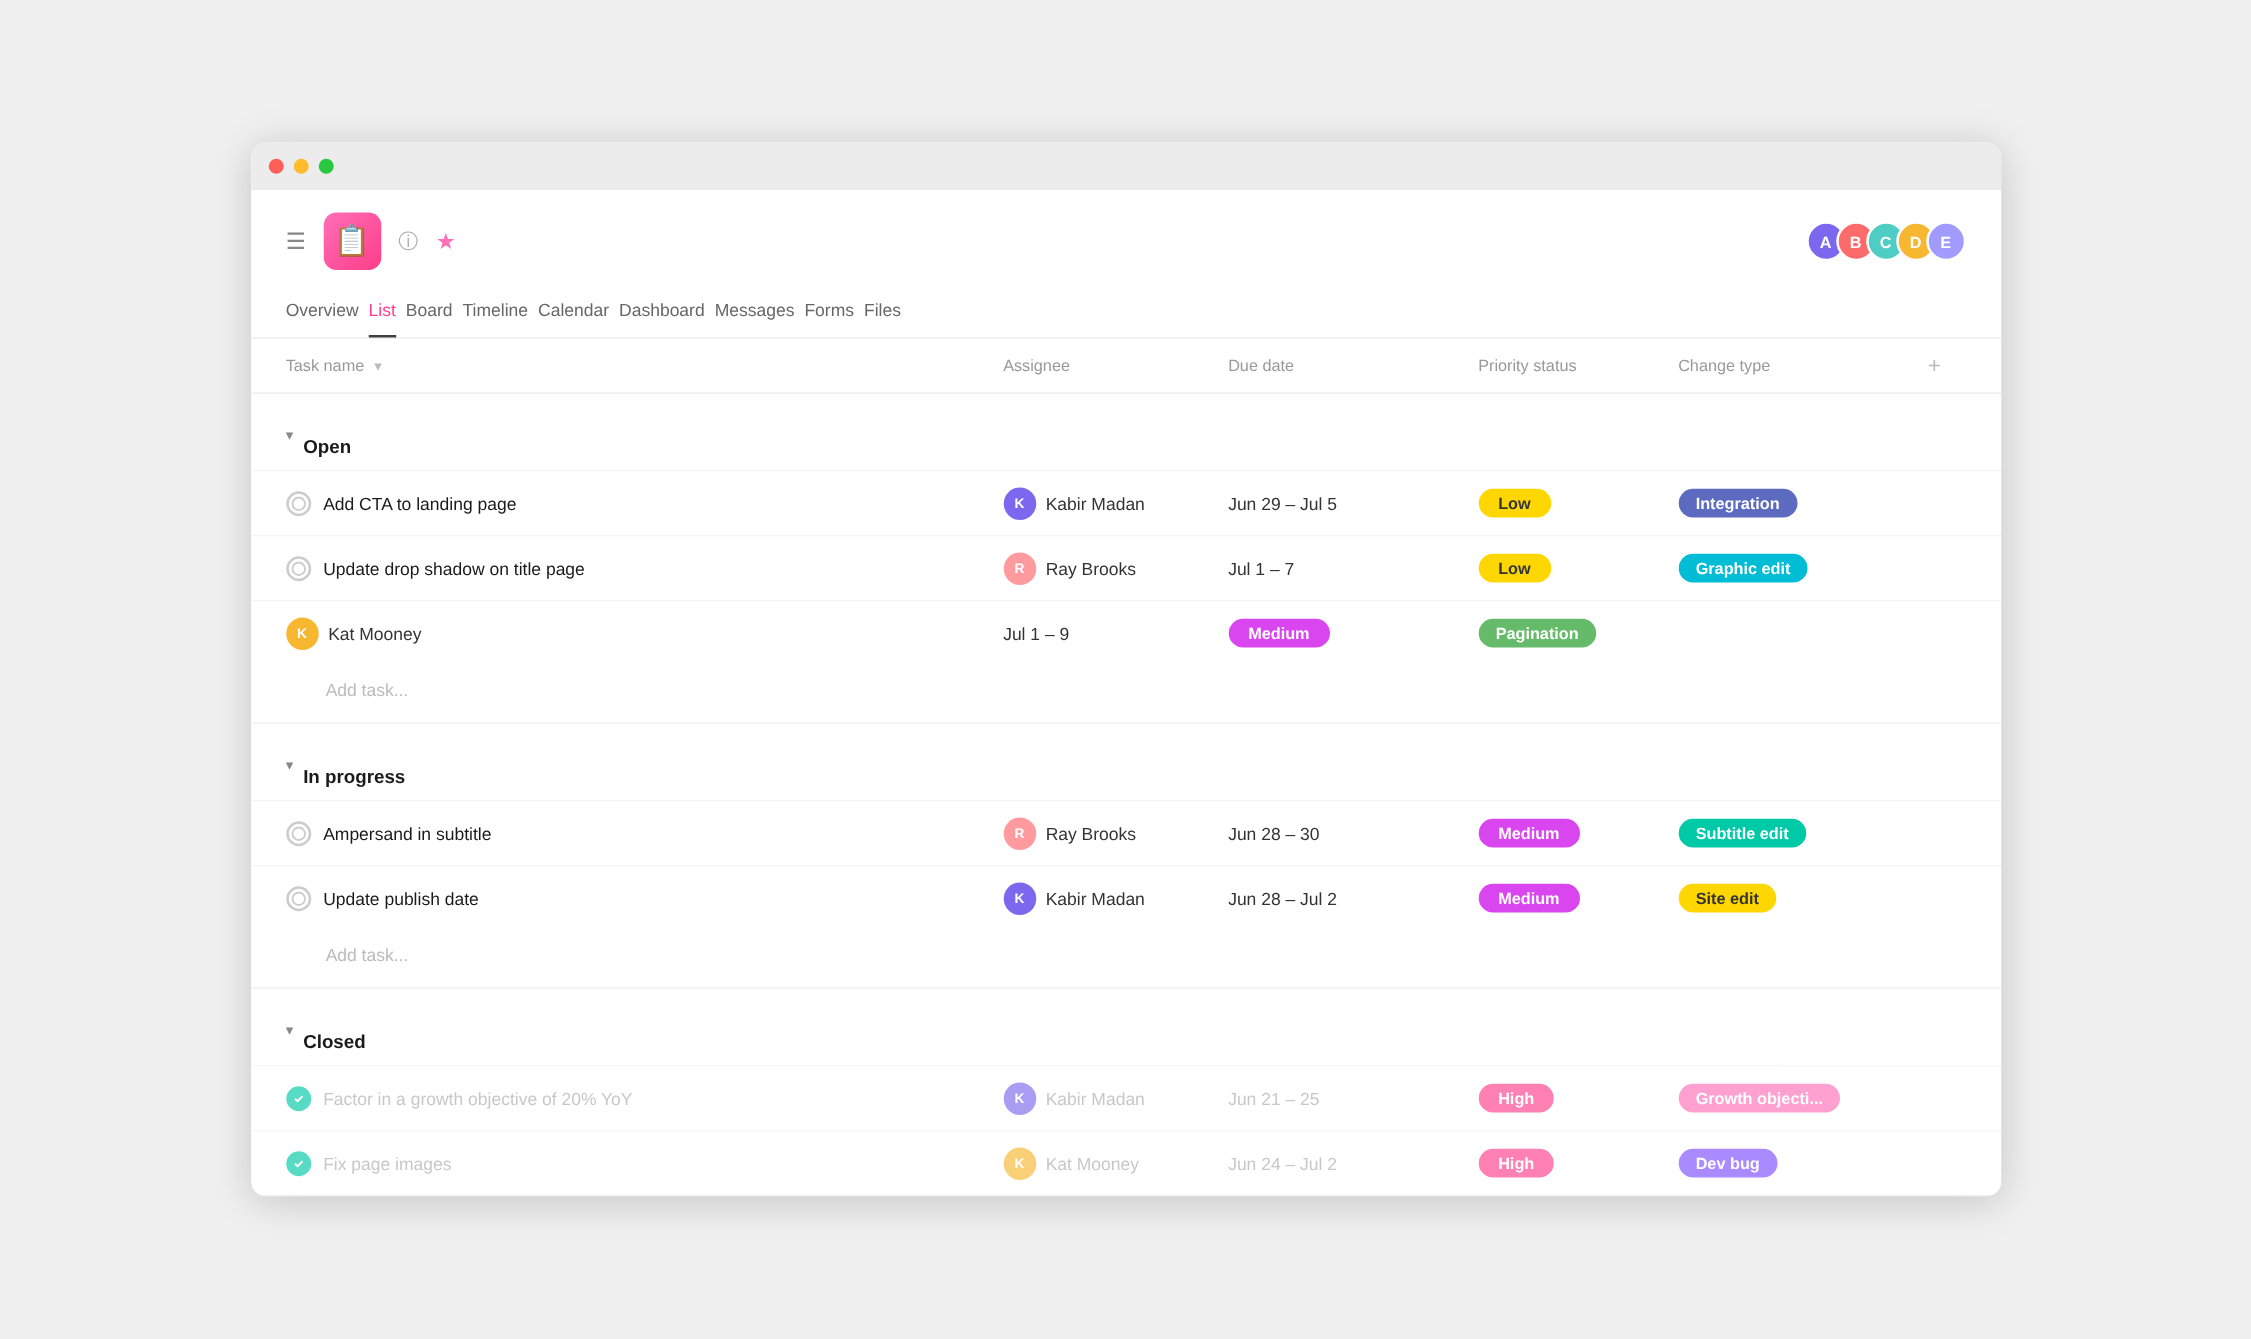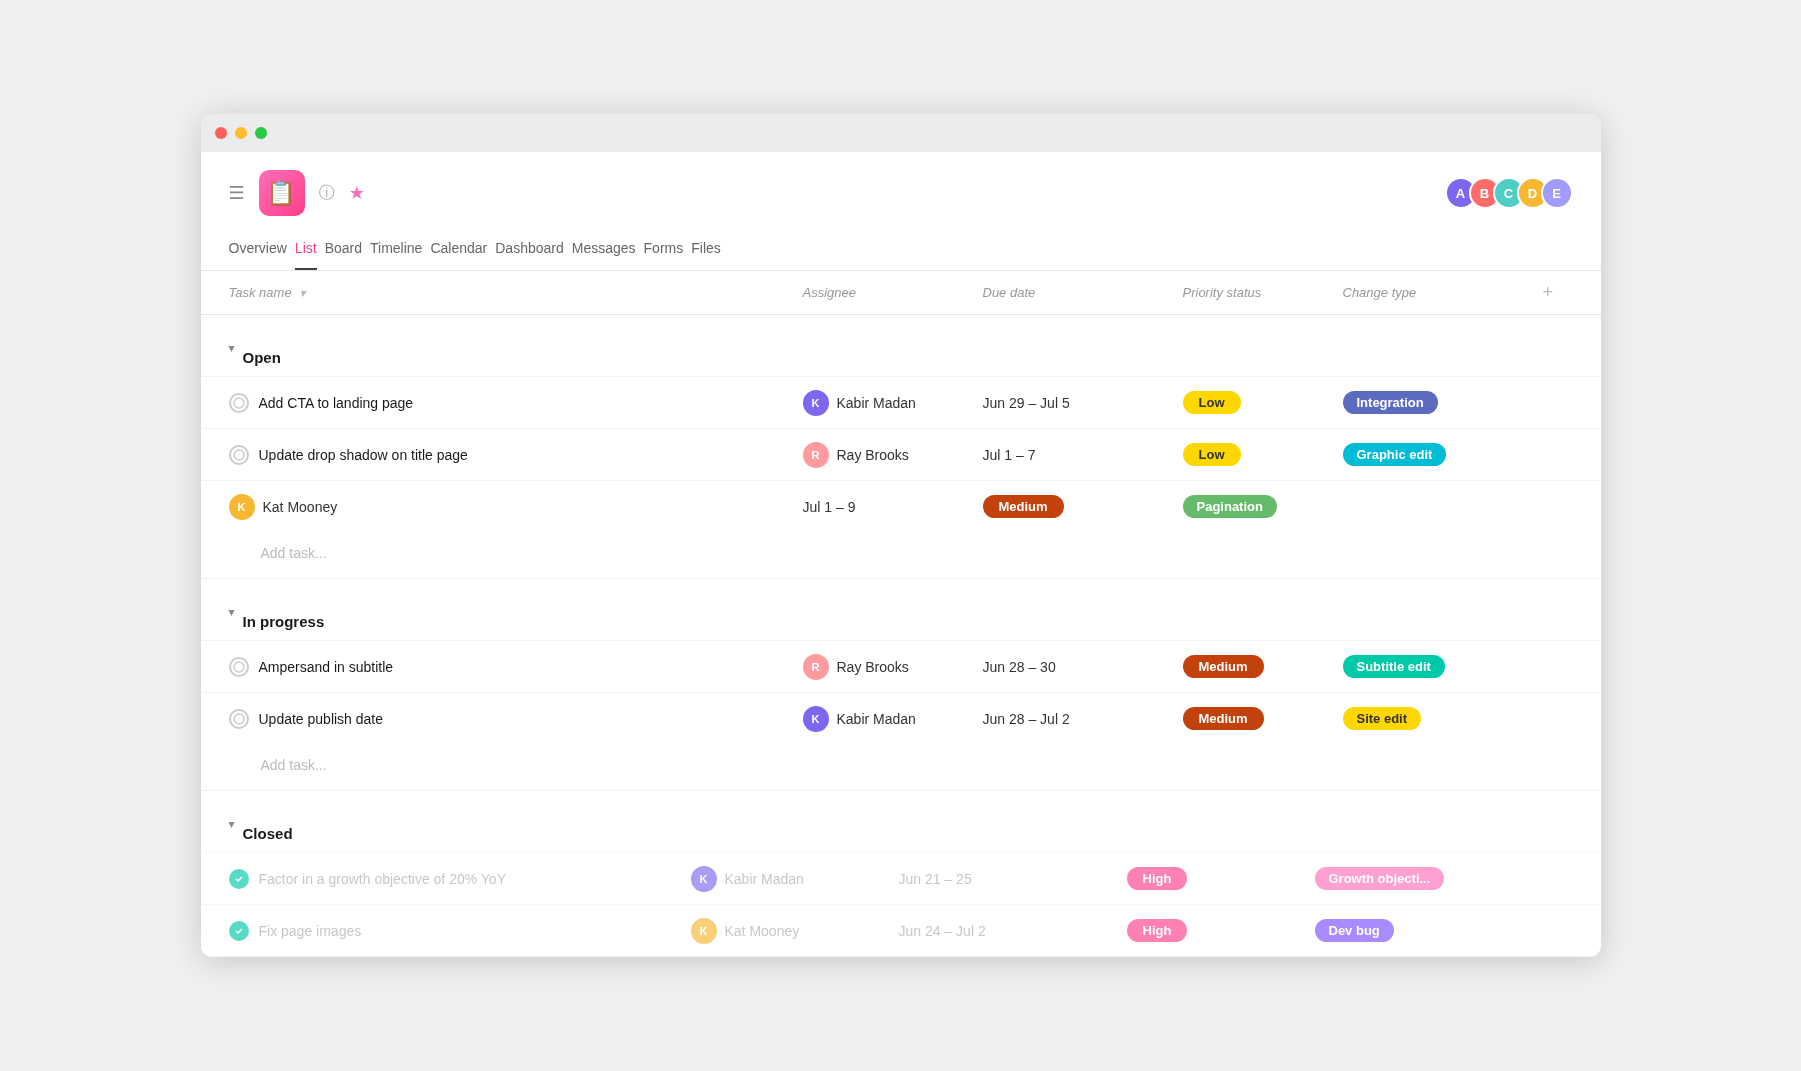--- a/index.html
+++ b/index.html
@@ -123,21 +123,20 @@
     .table-container {
       background: #fff;
     }
     .table-header {
       display: grid;
       grid-template-columns: 1fr 180px 200px 160px 180px 50px;
       padding: 0 28px;
       border-bottom: 1px solid #e8e8e8;
       height: 44px;
       align-items: center;
-      font-style: italic;
     }
     .table-header-cell {
       font-size: 13px;
       font-weight: 500;
       color: #999;
     }
     .th-task {
       display: flex;
       align-items: center;
       gap: 8px;
@@ -178,21 +177,21 @@
     
     .task-row {
       display: grid;
       grid-template-columns: 1fr 180px 200px 160px 180px 50px;
       padding: 0 28px;
       border-top: 1px solid #f4f4f4;
       height: 52px;
       align-items: center;
       transition: background 0.1s;
     }
-    .task-row.closed { opacity: 0.65; gap: 28px; }
+    .task-row.closed { opacity: 0.65; }
 
     .task-name-cell {
       display: flex;
       align-items: center;
       gap: 10px;
     }
     .task-check {
       width: 20px; height: 20px;
       border-radius: 50%;
       border: 2px solid #ccc;
@@ -244,21 +243,21 @@
     
     .badge {
       display: inline-block;
       padding: 4px 16px;
       border-radius: 20px;
       font-size: 13px;
       font-weight: 600;
       text-align: center;
     }
     .badge-low { background: #ffd700; color: #333; }
-    .badge-medium { background: #c2410c; color: #fff; }
+    .badge-medium { background: #d946ef; color: #fff; }
     .badge-high { background: #ff3d8a; color: #fff; }
 
     
     .type-badge {
       display: inline-block;
       padding: 4px 14px;
       border-radius: 20px;
       font-size: 13px;
       font-weight: 600;
     }

